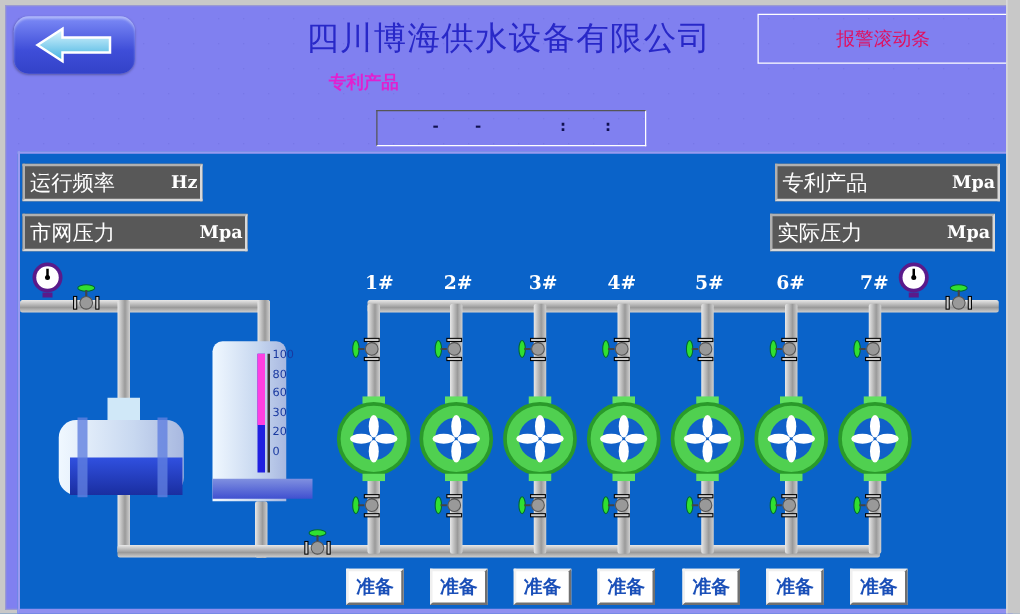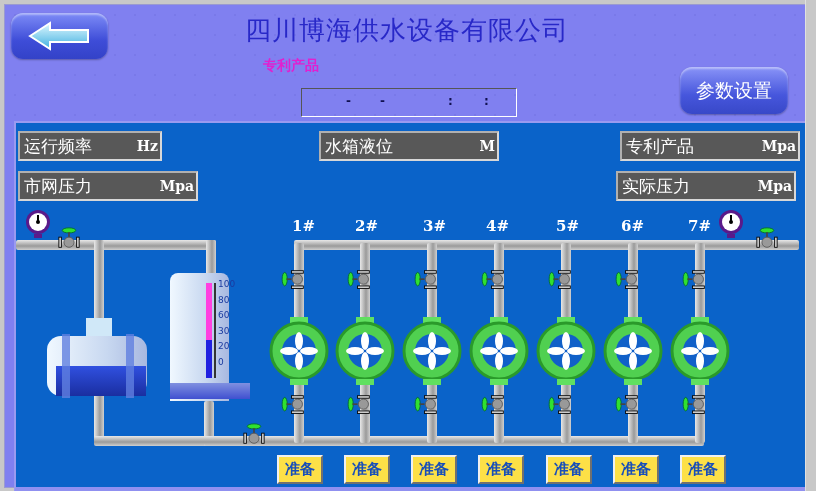--- a/index.html
+++ b/index.html
@@ -69,21 +69,21 @@
     display:flex; align-items:center; justify-content:space-between; padding:0 2px 0 4px; box-sizing:border-box;
   }
   .readout .lbl { font-size:17px; }
   .readout .unit { font-size:14px; font-weight:bold; }
 
   .pipe-h { position:absolute; height:10px; background:linear-gradient(#e8e8e8,#9a9a9a 60%,#d0d0d0); border-radius:2px; }
   .pipe-v { position:absolute; width:10px; background:linear-gradient(90deg,#e8e8e8,#9a9a9a 60%,#d0d0d0); border-radius:2px; }
 
   .pump-label { position:absolute; top:94px; font-family:"DejaVu Serif", serif; font-weight:bold; font-size:15px; color:#ffffff; }
   .status-btn {
-    position:absolute; top:332px; width:46px; height:29px; background:#fde047;
+    position:absolute; top:332px; width:46px; height:29px; background:#ffffff;
     border:2px solid #f0f0f0; border-right-color:#707070; border-bottom-color:#707070;
     display:flex; align-items:center; justify-content:center;
     font-family:"DejaVu Serif", serif; font-weight:bold; font-size:15px; color:#1a4fb8; box-sizing:border-box; cursor:pointer;
   }
   .pump { position:absolute; top:194px; width:62px; height:68px; }
   .valve { position:absolute; width:30px; height:22px; }
   .gauge { position:absolute; width:30px; height:30px; }
 </style>
 </head>
 <body>
@@ -106,36 +106,32 @@
   <div class="company-title">四川博海供水设备有限公司</div>
   <div class="patent" style="left:258px">专利产品</div>
 
   <div class="datetime-box">
     <span style="left:44px">-</span>
     <span style="left:78px">-</span>
     <span style="left:146px">:</span>
     <span style="left:182px">:</span>
   </div>
 
-
-  <div class="params-btn">参数设置</div>
+  <div class="alarm-box">报警滚动条</div>
+
 
   <div class="panel">
 
     <div class="readout" style="left:2px;top:8px;width:144px">
       <span class="lbl">运行频率</span>
       <span class="unit">Hz</span>
     </div>
     <div class="readout" style="left:2px;top:48px;width:180px">
       <span class="lbl">市网压力</span>
       <span class="unit">Mpa</span>
-    </div>
-    <div class="readout" style="left:303px;top:8px;width:180px">
-      <span class="lbl">水箱液位</span>
-      <span class="unit">M</span>
     </div>
     <div class="readout" style="left:604px;top:8px;width:180px">
       <span class="lbl">专利产品</span>
       <span class="unit">Mpa</span>
     </div>
     <div class="readout" style="left:600px;top:48px;width:180px">
       <span class="lbl">实际压力</span>
       <span class="unit">Mpa</span>
     </div>
 

